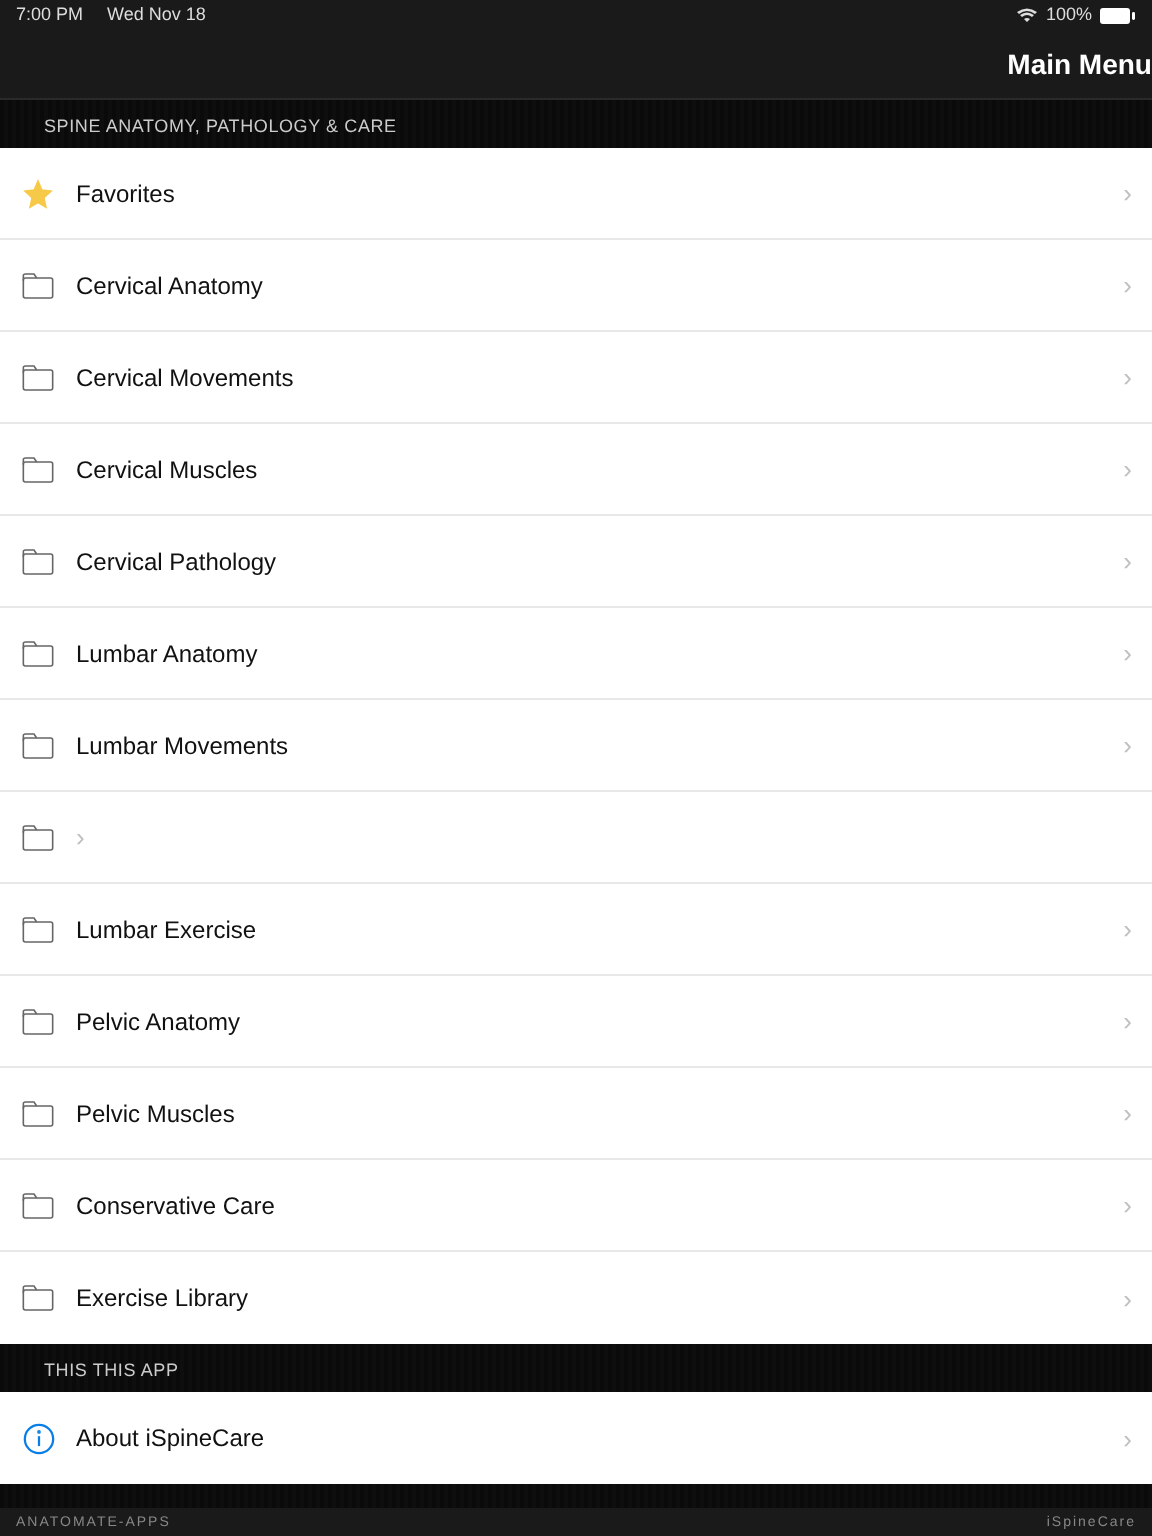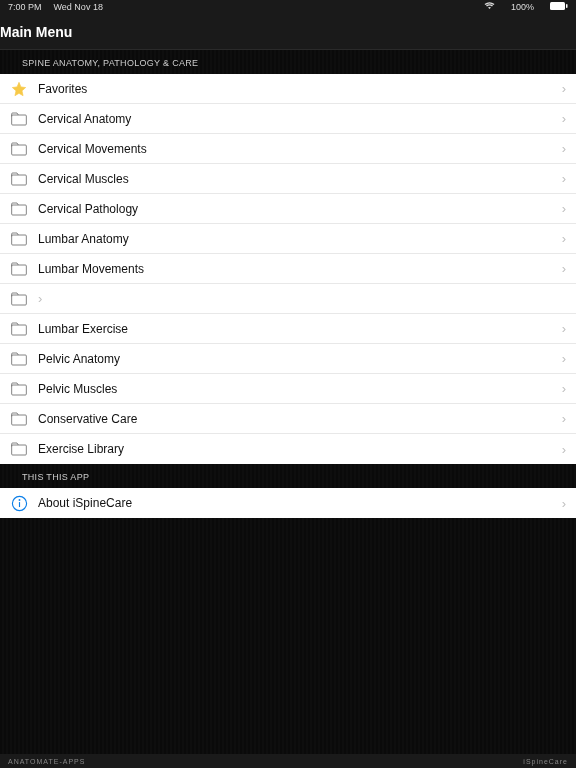--- a/index.html
+++ b/index.html
@@ -17,42 +17,42 @@
       height: 14px;
       display: flex;
       align-items: center;
       justify-content: space-between;
       padding: 0 8px;
       font-size: 9px;
       color: #ddd;
       background: #1a1a1a;
     }
     .status-left { display: flex; gap: 12px; }
-    .status-right { display: flex; align-items: flex-start; gap: 16px; }
+    .status-right { display: flex; align-items: flex-end; gap: 4px; }
     .nav-bar {
       height: 36px;
       background: #1a1a1a;
       display: flex;
       align-items: center;
-      justify-content: flex-start;
+      justify-content: flex-end;
       border-bottom: 1px solid #2a2a2a;
     }
     .nav-title { font-size: 14px; font-weight: 600; color: #fff; }
     .section-header {
       padding: 8px 22px 6px;
       font-size: 9px;
       letter-spacing: 0.3px;
       color: #ccc;
       background: transparent;
     }
     .list { background: #fff; }
     .row {
       display: flex;
       align-items: center;
-      height: 30px;
+      height: 46px;
       padding: 0 10px;
       border-bottom: 1px solid #e8e8e8;
       background: #fff;
       cursor: pointer;
     }
     .row:last-child { border-bottom: none; }
     .row-icon {
       width: 18px;
       height: 18px;
       margin-right: 10px;

